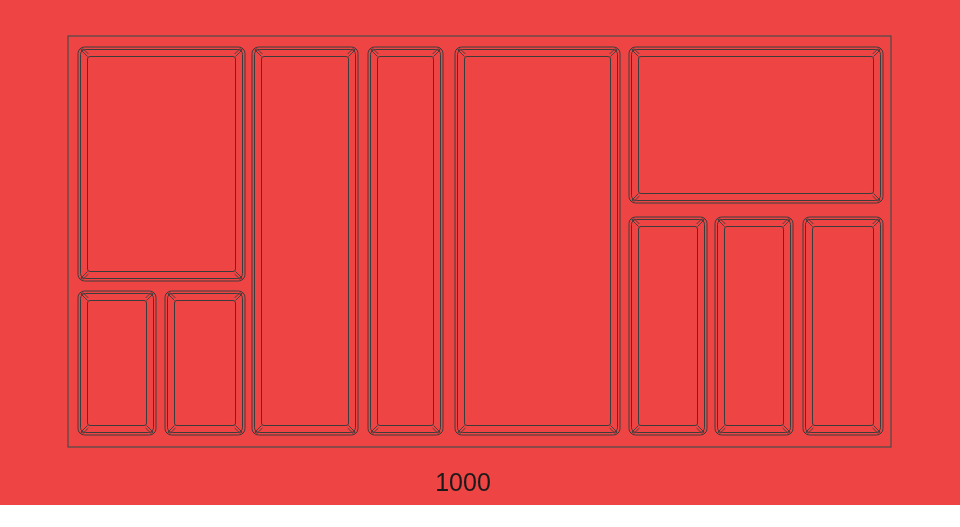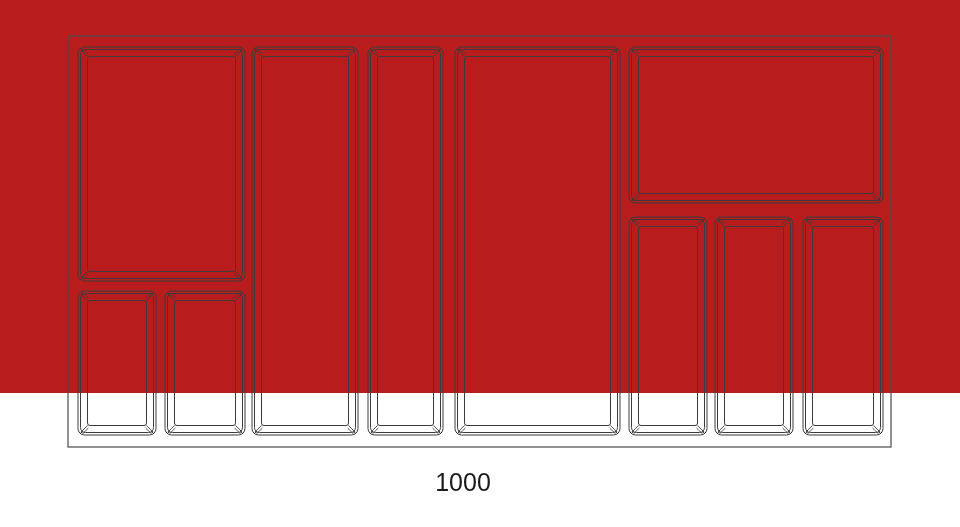--- a/index.html
+++ b/index.html
@@ -9,22 +9,22 @@
   }
   body {
     width: 960px;
     height: 527px;
     overflow: hidden;
     font-family: "Liberation Sans", sans-serif;
   }
   .stage {
     position: relative;
     width: 960px;
-    height: 393px;
-    background: #b91c1c;
+    height: 505px;
+    background: #ef4444;
   }
   svg { display: block; }
   .dim-label {
     font-family: "Liberation Sans", "DejaVu Sans", sans-serif;
   }
 </style>
 </head>
 <body>
 
 <div class="stage">

